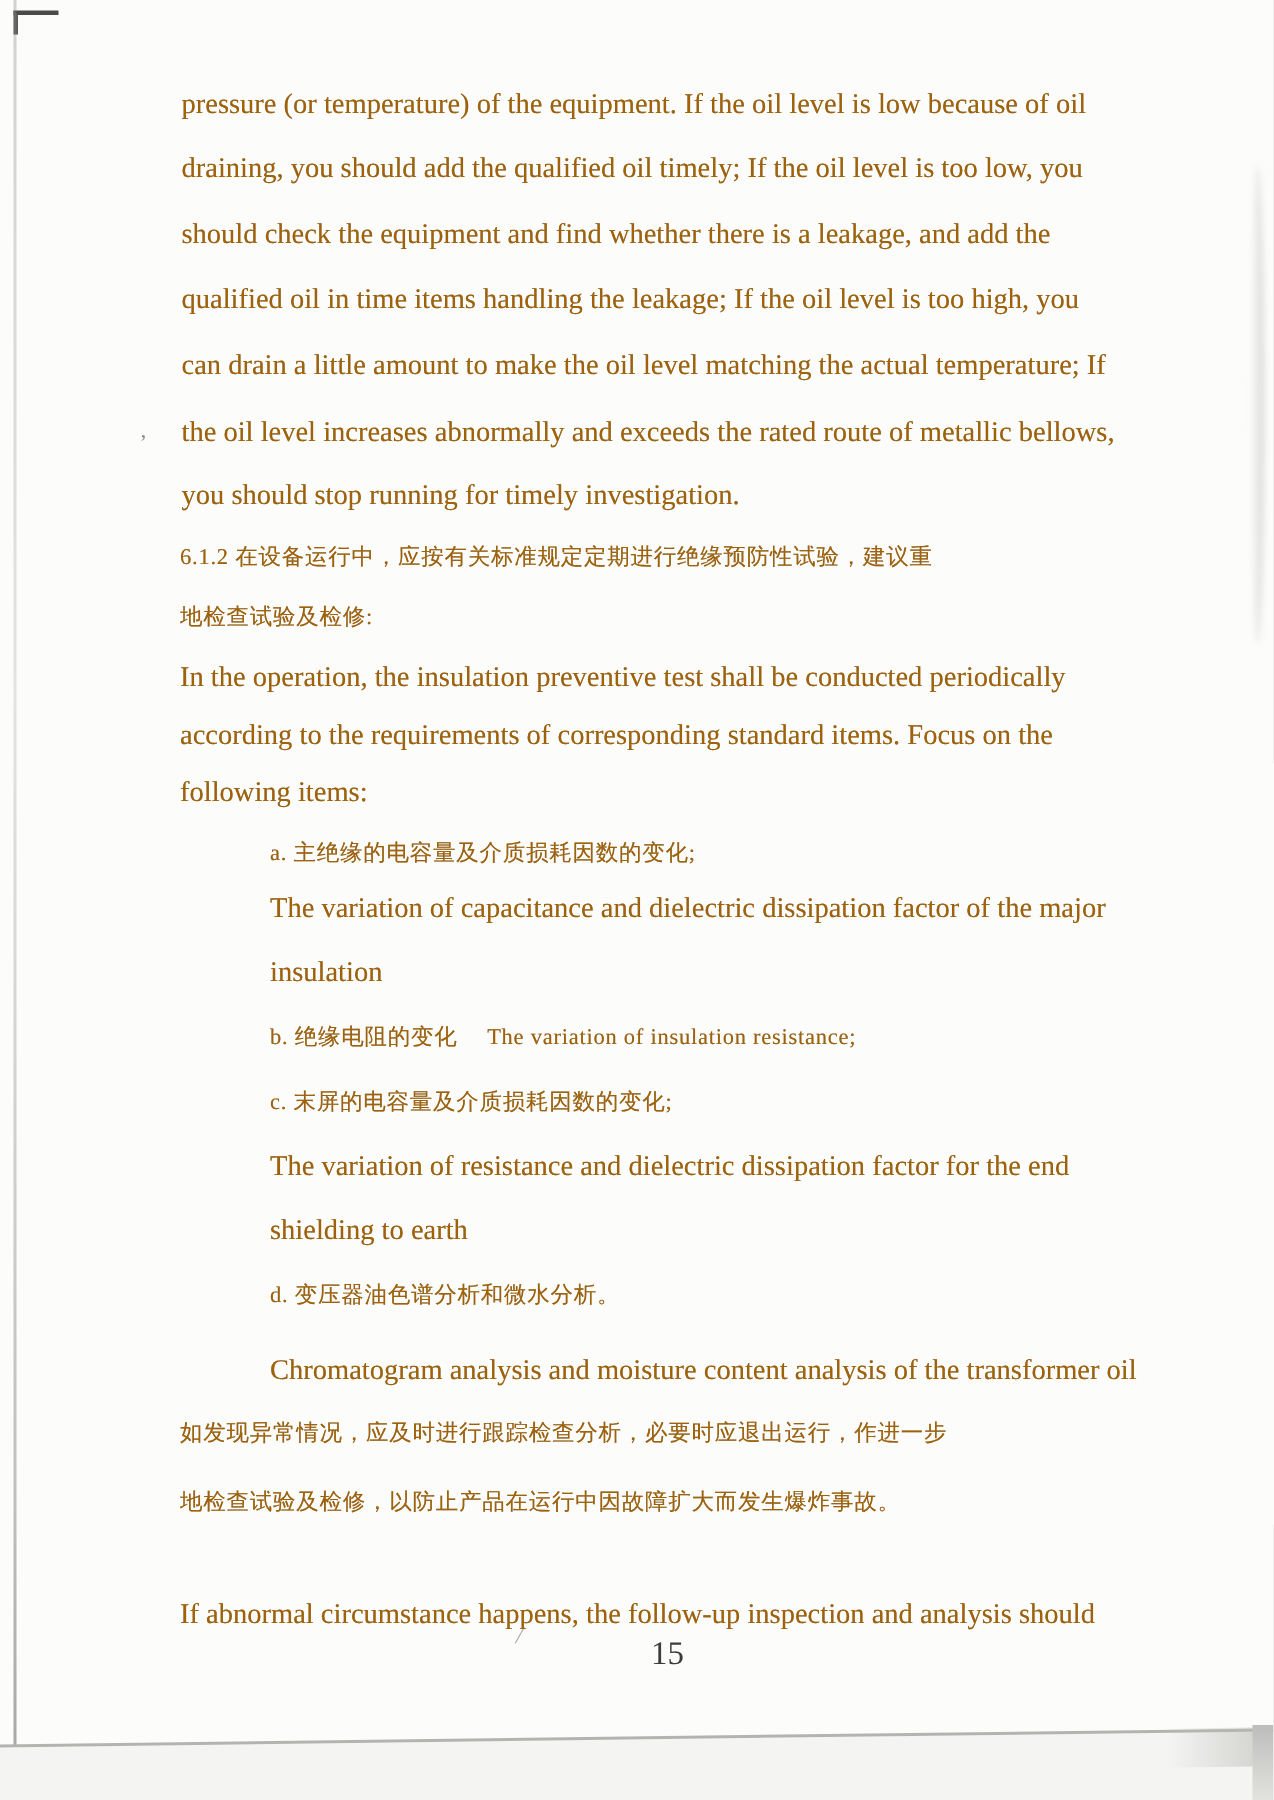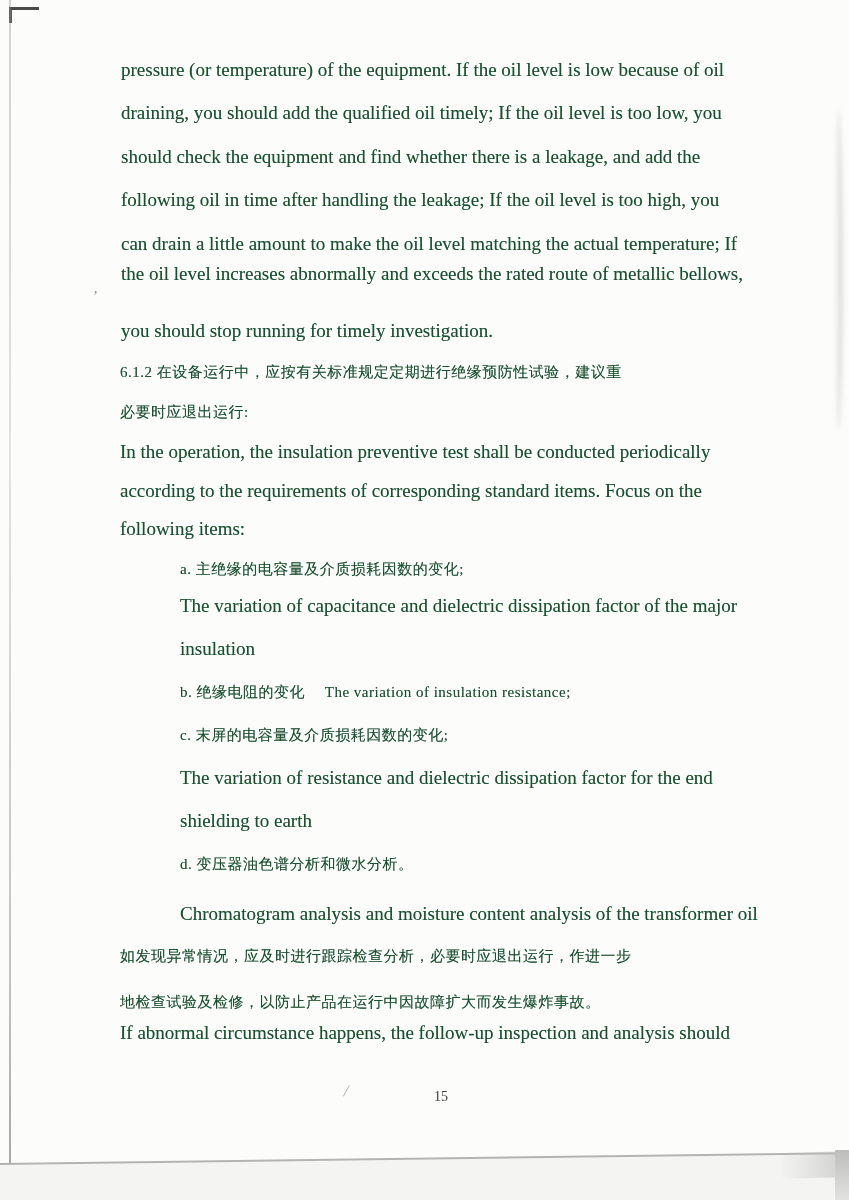--- a/index.html
+++ b/index.html
@@ -10,28 +10,28 @@
     background:#fcfcfb;
     overflow:hidden;
     font-family:"Liberation Serif","DejaVu Serif",serif;
     color:#2f2f2f;
   }
   .line{
     position:absolute;
     white-space:nowrap;
     font-size:19px;
     line-height:26px;
-    color:#14532d;
+    color:#a16207;
     text-shadow:0 0 .4px rgba(60,60,60,.45);
     text-align:right;
   }
   .zh{font-size:15px;letter-spacing:.5px;}
   .page-number{
     position:absolute;top:1089px;left:434px;
-    font-size:14px;color:#3c3c3c;
+    font-size:22px;color:#3c3c3c;
   }
   
   .corner-mark{
     position:absolute;top:7px;left:9px;
     width:27px;height:13px;
     border-top:3px solid #4a4a4a;
     border-left:3px solid #5a5a5a;
   }
   .left-edge-line{
     position:absolute;top:0;left:9px;
@@ -96,29 +96,29 @@
   <div class="below-edge"></div>
   <div class="page-edge-line"></div>
   <div class="bottom-right-wedge"></div>
   <div class="bottom-right-shadow"></div>
   <div class="right-edge-shadow"></div>
 
   <div>
     <div class="line" style="top:57px;left:121px">pressure (or temperature) of the equipment. If the oil level is low because of oil</div>
     <div class="line" style="top:100px;left:121px">draining, you should add the qualified oil timely; If the oil level is too low, you</div>
     <div class="line" style="top:144px;left:121px">should check the equipment and find whether there is a leakage, and add the</div>
-    <div class="line" style="top:187px;left:121px">following oil in time after handling the leakage; If the oil level is too high, you</div>
+    <div class="line" style="top:187px;left:121px">qualified oil in time items handling the leakage; If the oil level is too high, you</div>
     <div class="line" style="top:231px;left:121px">can drain a little amount to make the oil level matching the actual temperature; If</div>
-    <div class="line" style="top:261px;left:121px">the oil level increases abnormally and exceeds the rated route of metallic bellows,</div>
+    <div class="line" style="top:276px;left:121px">the oil level increases abnormally and exceeds the rated route of metallic bellows,</div>
     <div class="line" style="top:318px;left:121px">you should stop running for timely investigation.</div>
   </div>
 
   <div>
     <div class="line zh" style="top:359px;left:120px">6.1.2 在设备运行中，应按有关标准规定定期进行绝缘预防性试验，建议重</div>
-    <div class="line zh" style="top:399px;left:120px">必要时应退出运行:</div>
+    <div class="line zh" style="top:399px;left:120px">地检查试验及检修:</div>
   </div>
 
   <div>
     <div class="line" style="top:439px;left:120px">In the operation, the insulation preventive test shall be conducted periodically</div>
     <div class="line" style="top:478px;left:120px">according to the requirements of corresponding standard items. Focus on the</div>
     <div class="line" style="top:516px;left:120px">following items:</div>
   </div>
 
   <div>
     <div class="line zh" style="top:556px;left:180px">a.  主绝缘的电容量及介质损耗因数的变化;</div>
@@ -143,18 +143,18 @@
   <div>
     <div class="line" style="top:901px;left:180px">Chromatogram analysis and moisture content analysis of the transformer oil</div>
   </div>
 
   <div>
     <div class="line zh" style="top:943px;left:120px">如发现异常情况，应及时进行跟踪检查分析，必要时应退出运行，作进一步</div>
     <div class="line zh" style="top:989px;left:120px">地检查试验及检修，以防止产品在运行中因故障扩大而发生爆炸事故。</div>
   </div>
 
   <div>
-    <div class="line" style="top:1020px;left:120px">If abnormal circumstance happens, the follow-up inspection and analysis should</div>
+    <div class="line" style="top:1064px;left:120px">If abnormal circumstance happens, the follow-up inspection and analysis should</div>
   </div>
 
   <div class="page-number">15</div>
 
 </div>
 
 </body></html>

